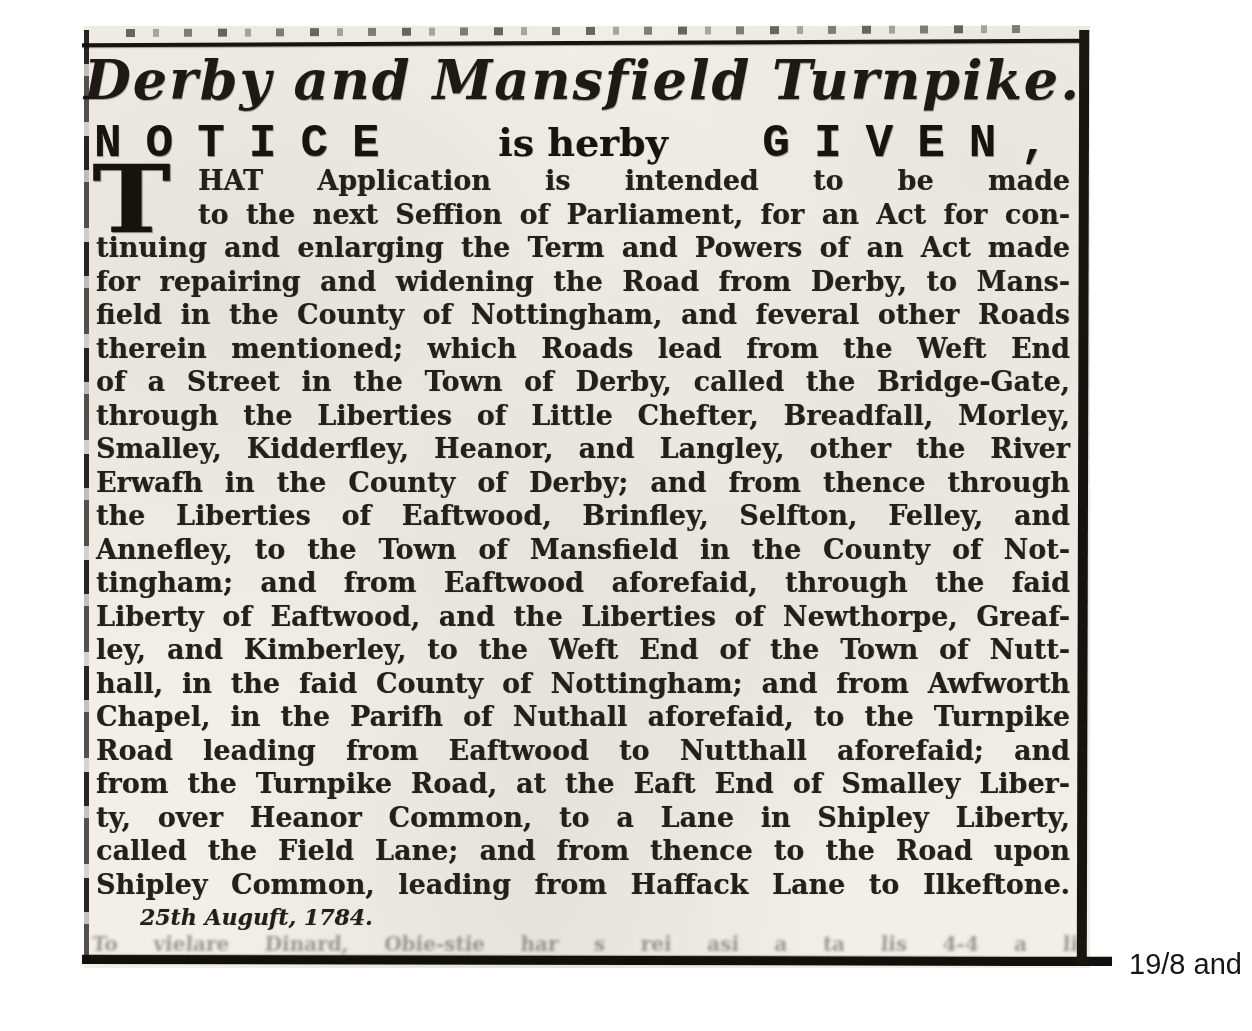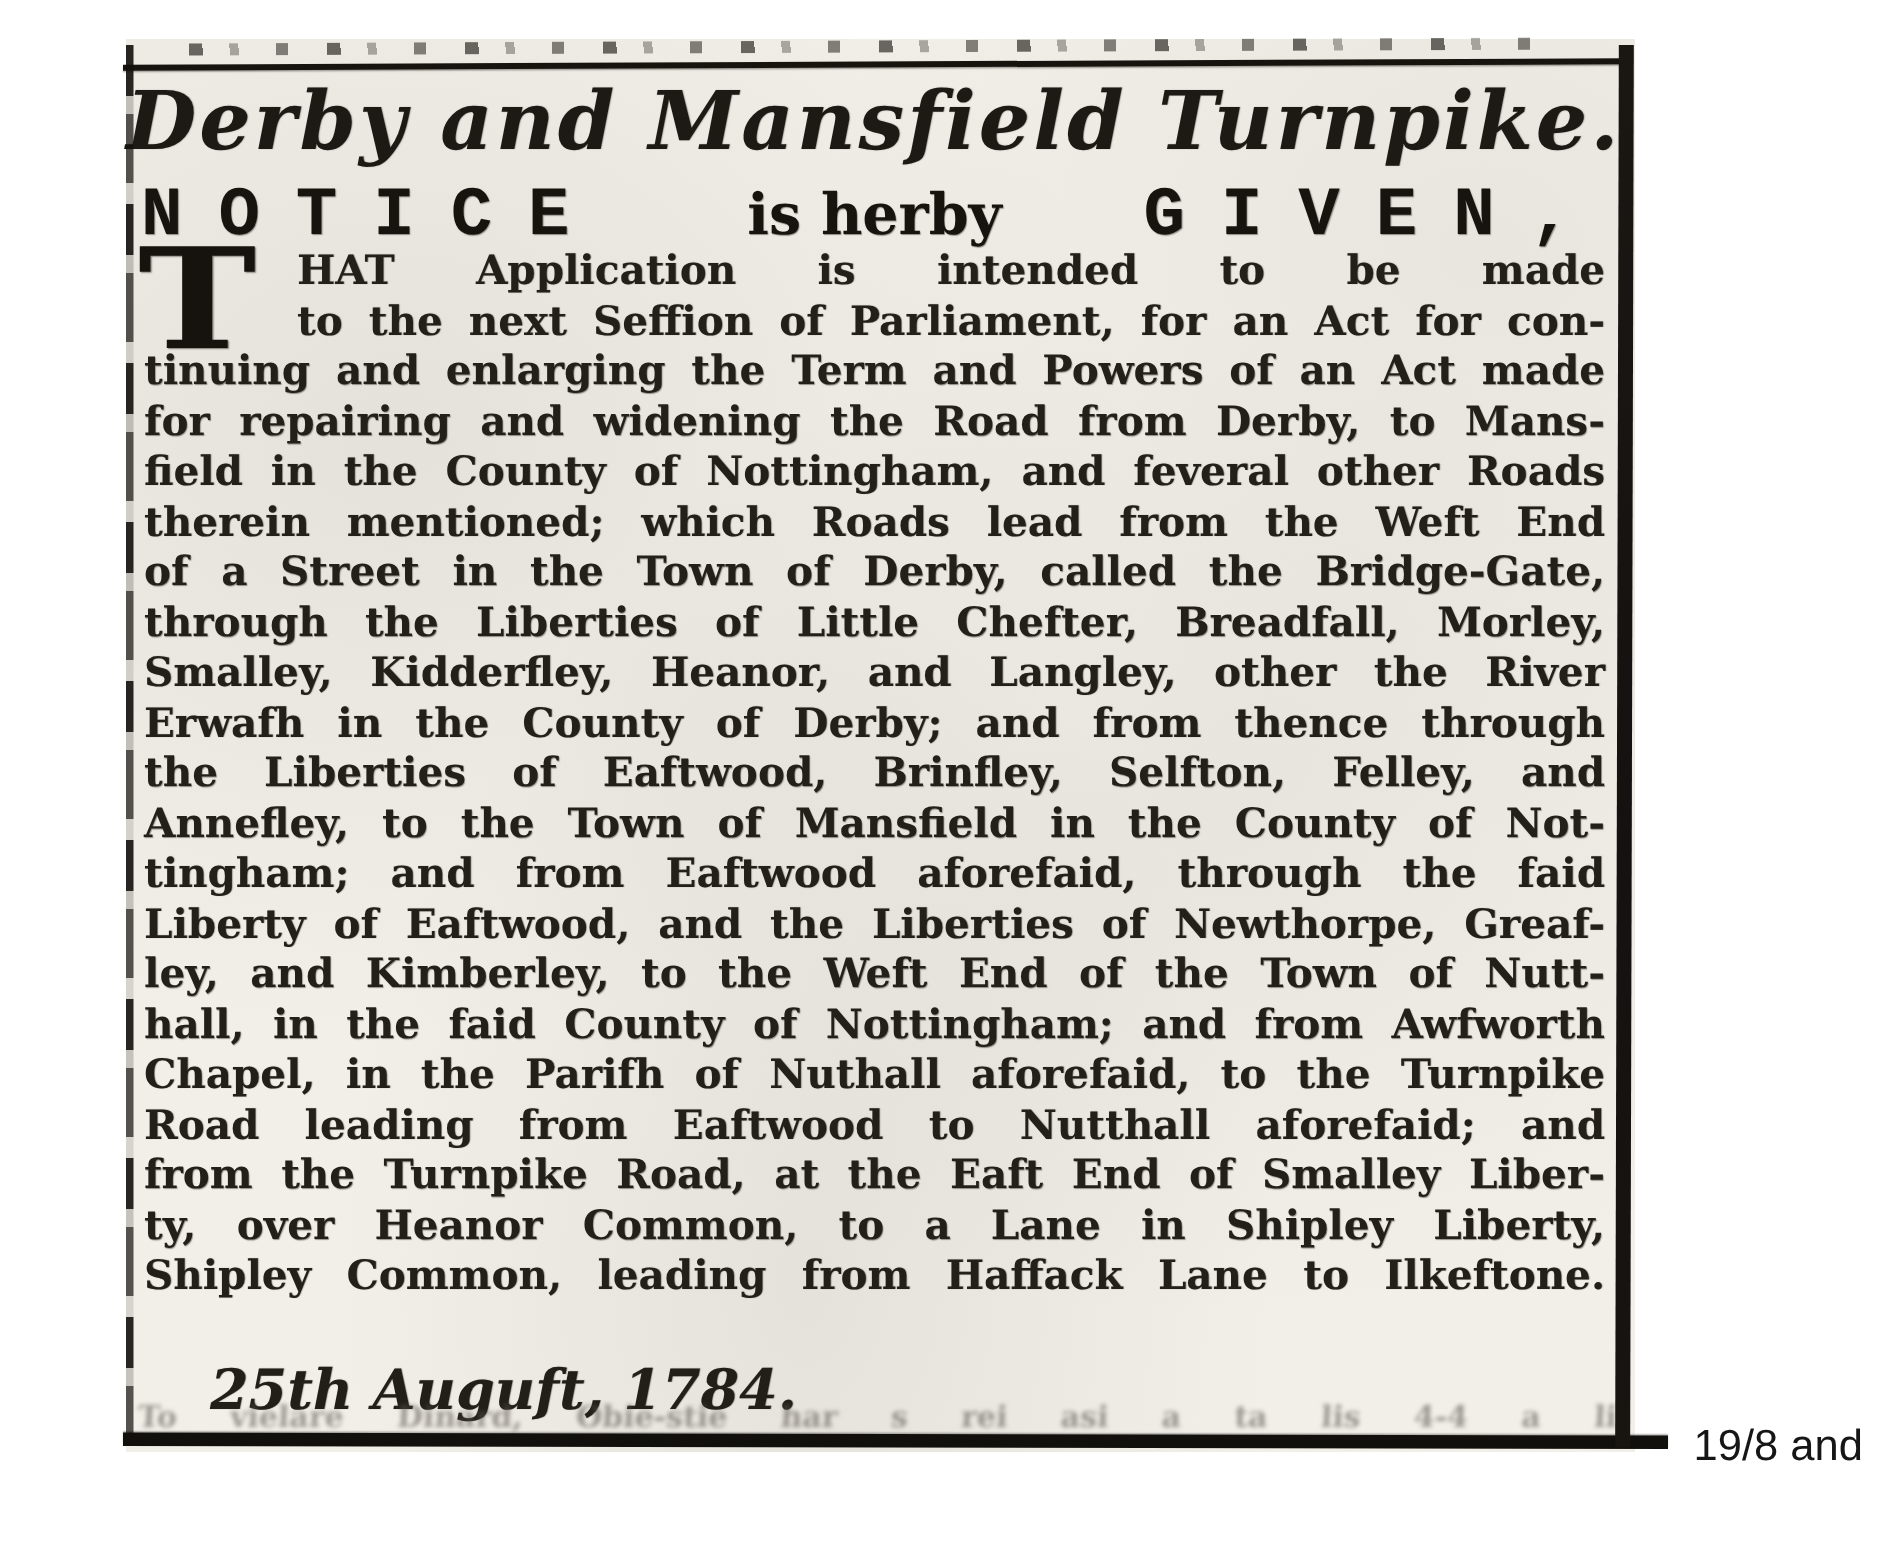--- a/index.html
+++ b/index.html
@@ -124,21 +124,21 @@
     text-shadow: 0.5px 0.4px 0.7px rgba(35,28,20,0.45);
   }
   .line.indent { padding-left: 102px; }
   .date-line {
     position: absolute;
     top: 878px;
     left: 56px;
     font-family: "DejaVu Serif", serif;
     font-style: italic;
     font-weight: 700;
-    font-size: 37px;
+    font-size: 22px;
     color: #221e18;
     text-shadow: 0.5px 0.4px 0.7px rgba(35,28,20,0.45);
   }
   .ghost {
     position: absolute;
     top: 906px;
     left: 8px;
     width: 986px;
     height: 24px;
     overflow: hidden;
@@ -234,20 +234,21 @@
       <div class="line">the Liberties of Eaftwood, Brinfley, Selfton, Felley, and</div>
       <div class="line">Annefley, to the Town of Mansfield in the County of Not-</div>
       <div class="line">tingham; and from Eaftwood aforefaid, through the faid</div>
       <div class="line">Liberty of Eaftwood, and the Liberties of Newthorpe, Greaf-</div>
       <div class="line">ley, and Kimberley, to the Weft End of the Town of Nutt-</div>
       <div class="line">hall, in the faid County of Nottingham; and from Awfworth</div>
       <div class="line">Chapel, in the Parifh of Nuthall aforefaid, to the Turnpike</div>
       <div class="line">Road leading from Eaftwood to Nutthall aforefaid; and</div>
       <div class="line">from the Turnpike Road, at the Eaft End of Smalley Liber-</div>
       <div class="line">ty, over Heanor Common, to a Lane in Shipley Liberty,</div>
+      <div class="line">called the Field Lane; and from thence to the Road upon</div>
       <div class="line">Shipley Common, leading from Haffack Lane to Ilkeftone.</div>
     </div>
 
     <div class="date-line">25th Auguft, 1784.</div>
 
     <div class="ghost">To vielare Dinard, Obie-stie har s rei asi a ta lis 4-4 a li</div>
 
     <div class="bottom-rule"></div>
     <div class="left-edge"></div>
     <div class="right-edge"></div>

